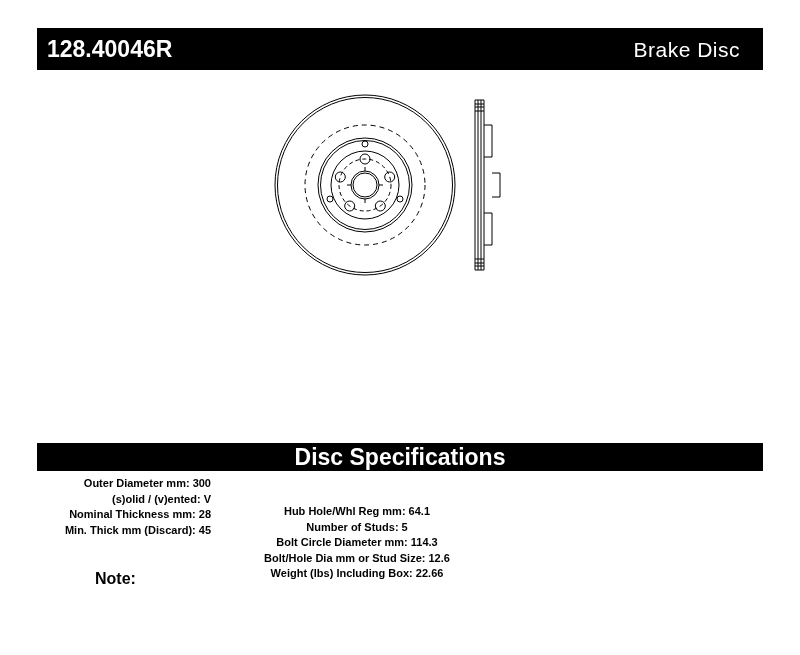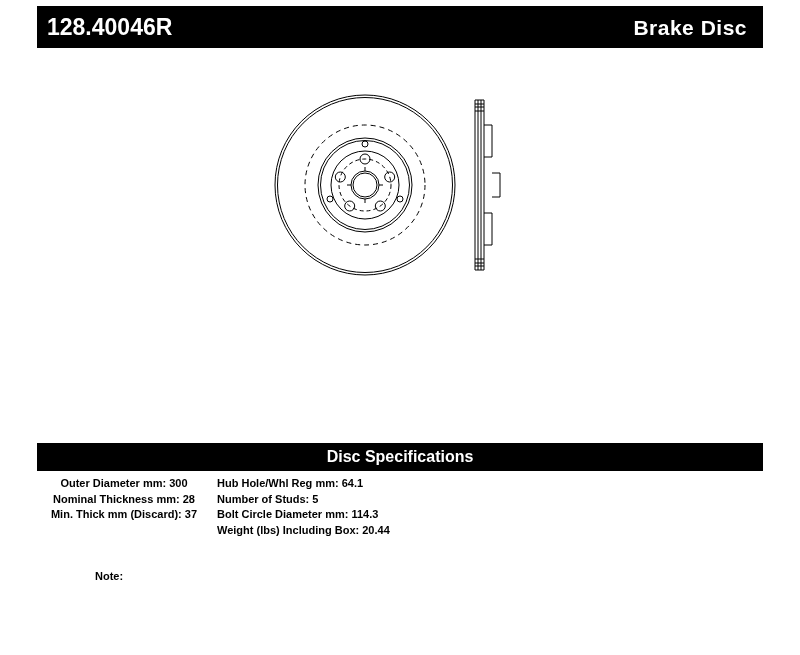--- a/index.html
+++ b/index.html
@@ -19,41 +19,41 @@
   .page {
     position: relative;
     width: 800px;
     height: 655px;
   }
 
   
   .header-bar {
     position: absolute;
     left: 37px;
-    top: 6px;
+    top: 28px;
     width: 726px;
     height: 42px;
     background: #000000;
     display: flex;
     align-items: center;
     justify-content: space-between;
     box-sizing: border-box;
-    padding: 0 16px 0 10px;
+    padding: 0 23px 0 10px;
   }
   .part-number {
     color: #ffffff;
     font-size: 23px;
     font-weight: bold;
     letter-spacing: 0px;
     line-height: 1;
   }
   .header-title {
     color: #ffffff;
     font-size: 21px;
-    font-weight: bold;
+    font-weight: normal;
     letter-spacing: 0.5px;
     line-height: 1;
   }
 
   
   .drawing {
     position: absolute;
     left: 270px;
     top: 85px;
     width: 300px;
@@ -67,62 +67,63 @@
     top: 443px;
     width: 726px;
     height: 28px;
     background: #000000;
     display: flex;
     align-items: center;
     justify-content: center;
   }
   .spec-bar-title {
     color: #ffffff;
-    font-size: 16px;
+    font-size: 23px;
     font-weight: bold;
   }
 
   
   .specs {
     position: absolute;
     left: 37px;
     top: 476px;
     width: 726px;
     font-size: 11px;
     font-weight: bold;
   }
   .spec-cols {
     display: flex;
     align-items: flex-start;
   }
   .col-left {
     width: 174px;
-    text-align: center;
+    text-align: right;
   }
   .col-mid {
     width: 280px;
-    text-align: left;
+    text-align: center;
     padding-left: 6px;
+    margin-top: 28px;
   }
   .col-right {
     flex: 1;
     text-align: right;
     padding-right: 64px;
   }
   .spec-line {
     line-height: 15.5px;
     white-space: nowrap;
   }
 
   
   .note {
     position: absolute;
     left: 95px;
     top: 570px;
-    font-size: 11px;
+    font-size: 16px;
     font-weight: bold;
   }
 </style>
 </head>
 <body>
 
 <div class="page">
 
   <div class="header-bar">
     <span class="part-number">128.40046R</span>
@@ -185,28 +186,30 @@
   </div>
 
   <div class="spec-bar">
     <span class="spec-bar-title">Disc Specifications</span>
   </div>
 
   <div class="specs">
     <div class="spec-cols">
       <div class="col-left">
         <div class="spec-line">Outer Diameter mm: 300</div>
+        <div class="spec-line">(s)olid / (v)ented: V</div>
         <div class="spec-line">Nominal Thickness mm: 28</div>
-        <div class="spec-line">Min. Thick mm (Discard): 37</div>
+        <div class="spec-line">Min. Thick mm (Discard): 45</div>
       </div>
       <div class="col-mid">
         <div class="spec-line">Hub Hole/Whl Reg mm: 64.1</div>
         <div class="spec-line">Number of Studs: 5</div>
         <div class="spec-line">Bolt Circle Diameter mm: 114.3</div>
-        <div class="spec-line">Weight (lbs) Including Box: 20.44</div>
+        <div class="spec-line">Bolt/Hole Dia mm or Stud Size: 12.6</div>
+        <div class="spec-line">Weight (lbs) Including Box: 22.66</div>
       </div>
     </div>
   </div>
 
   <div class="note">
     <span>Note:</span>
     <span></span>
   </div>
 
 </div>

